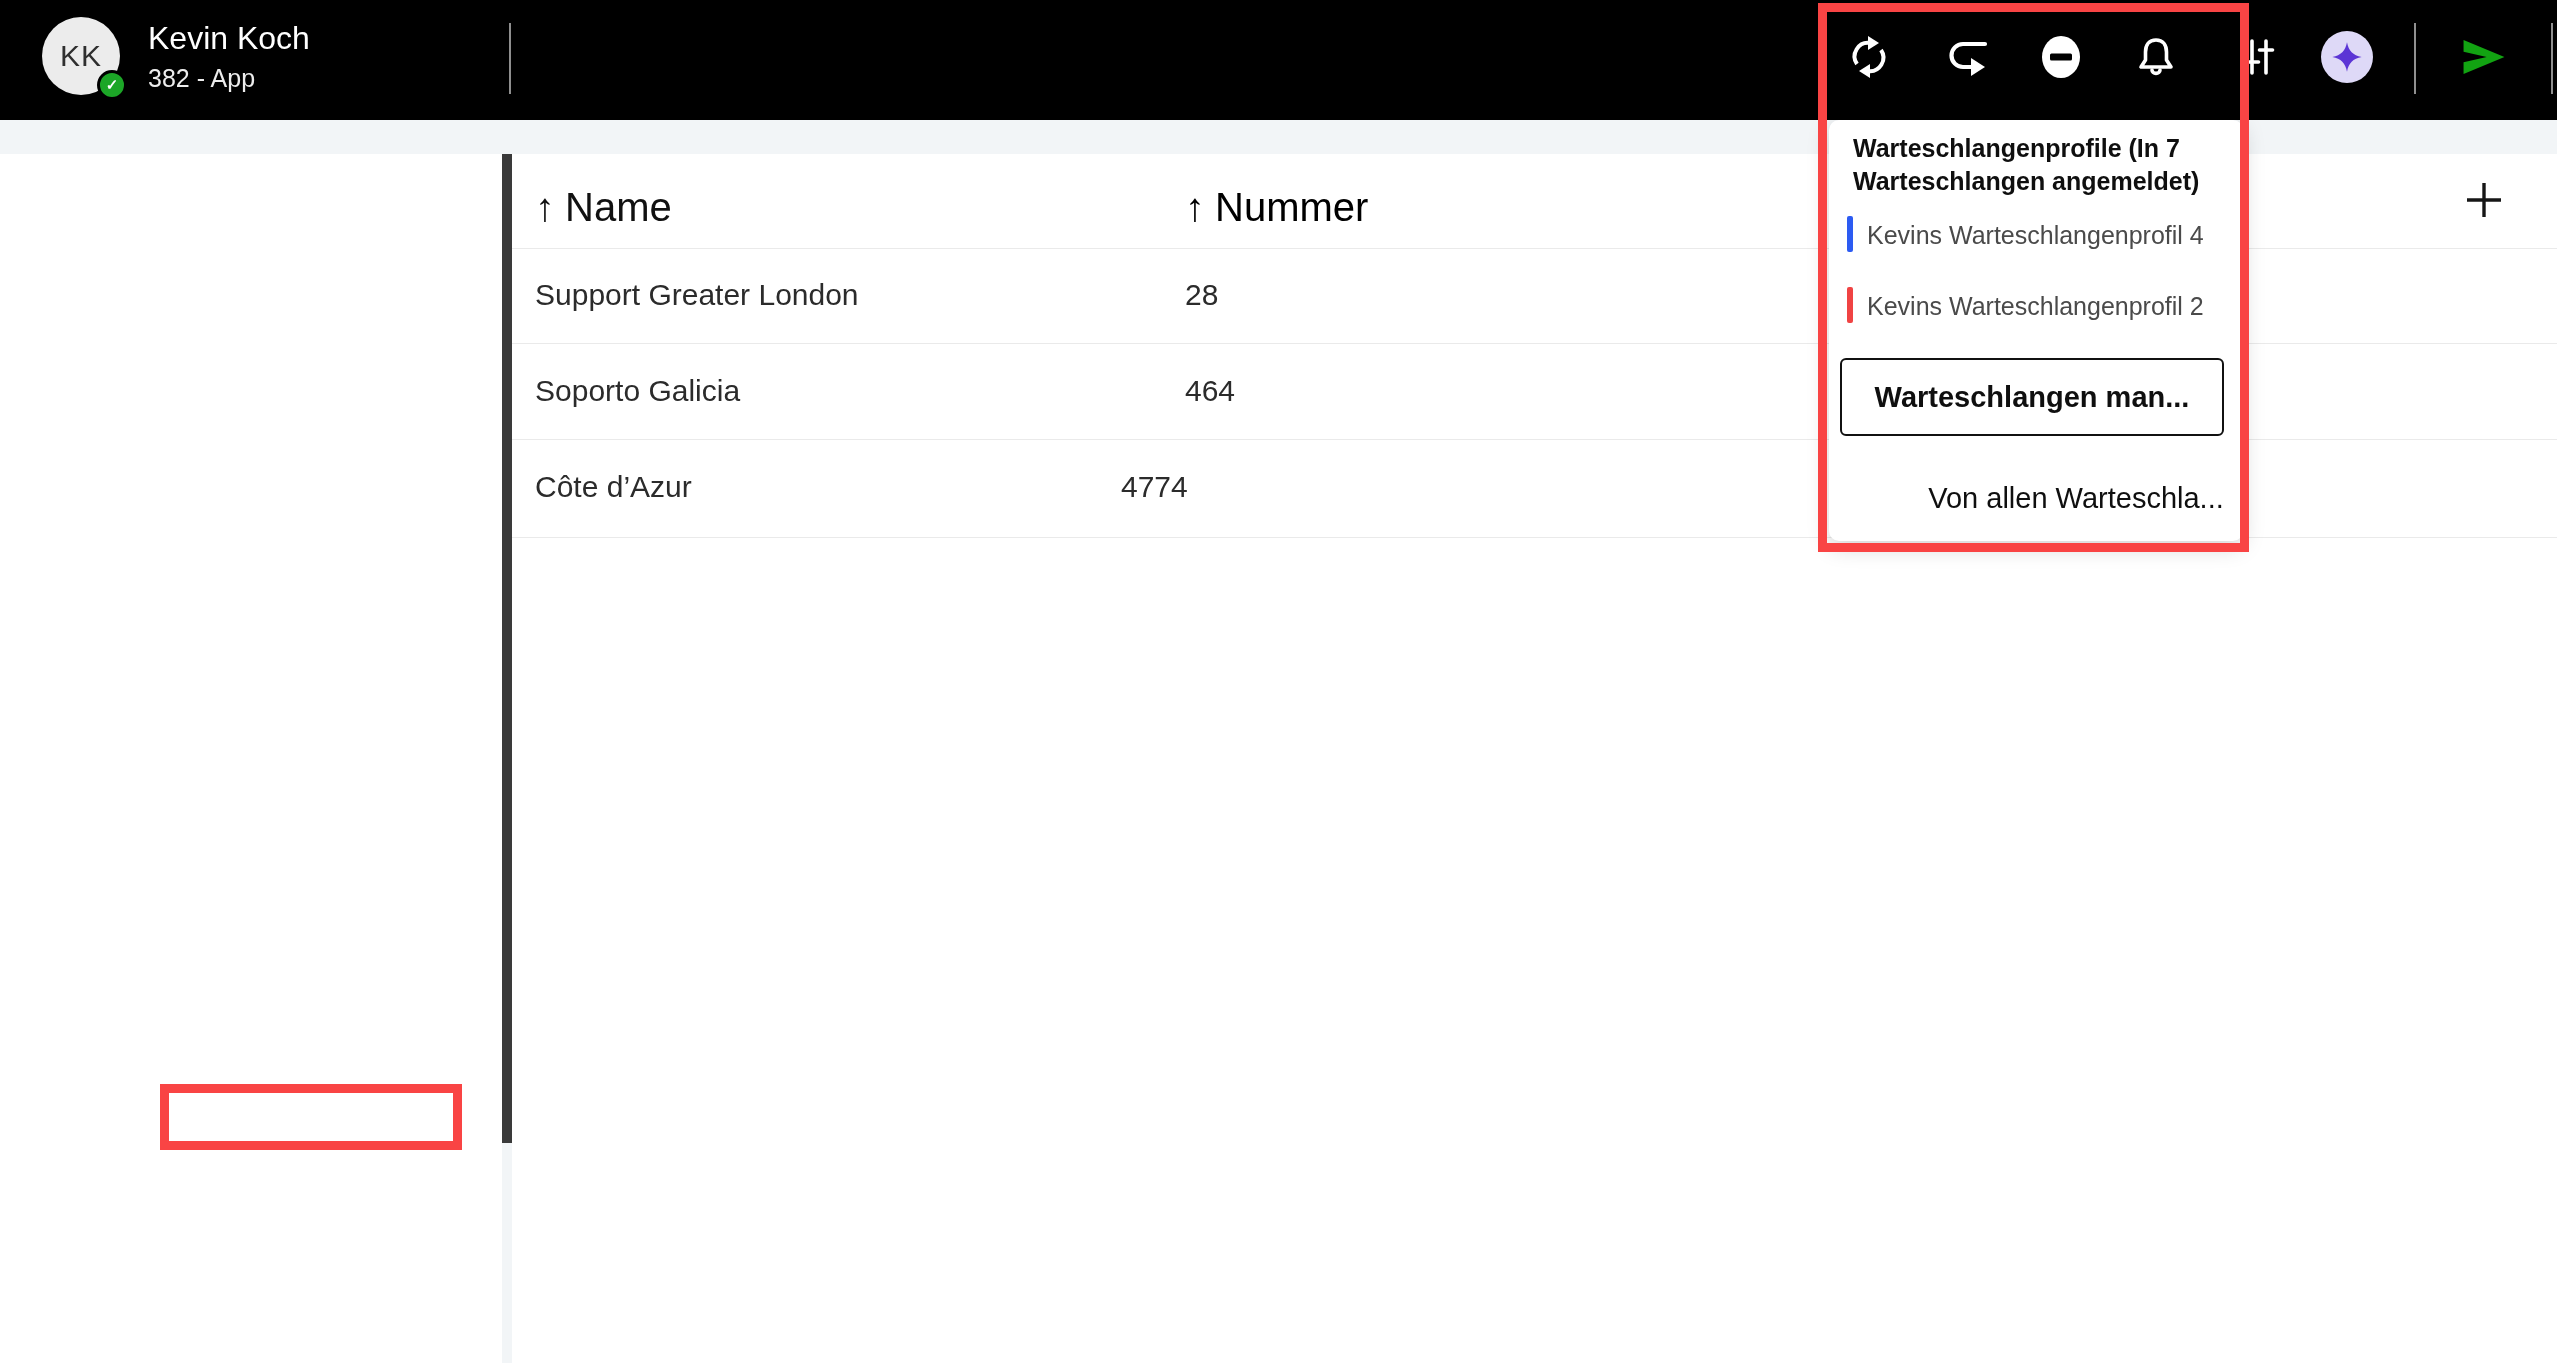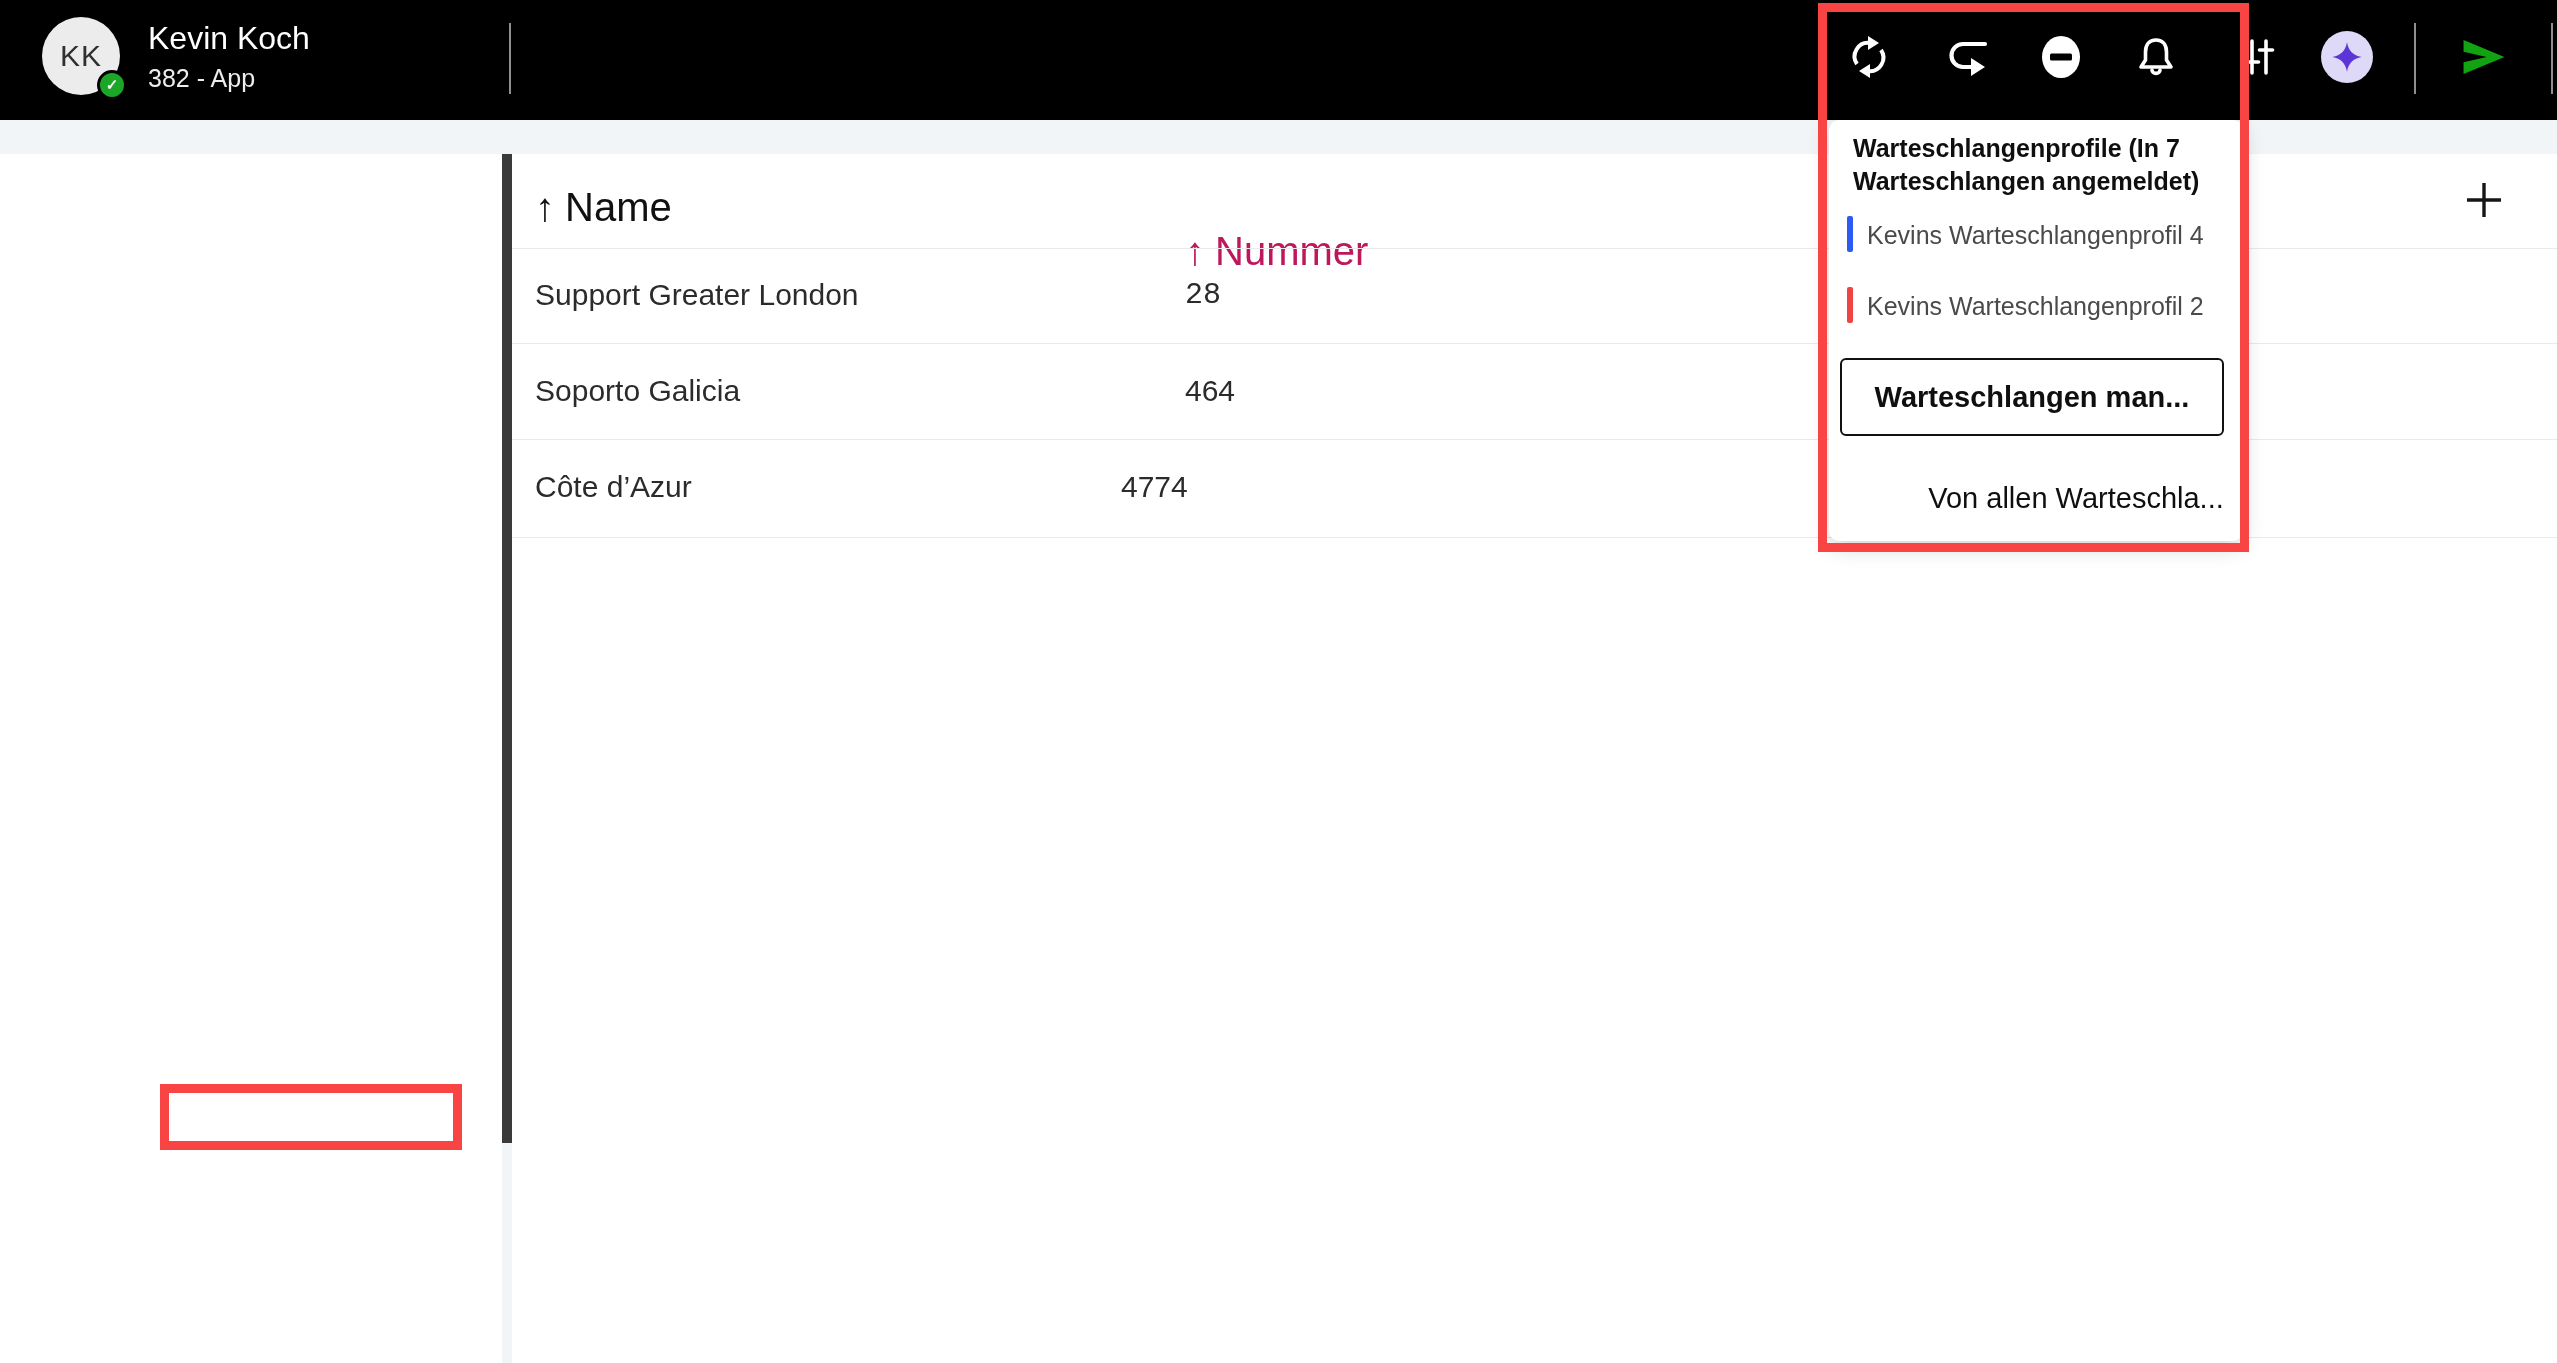--- a/index.html
+++ b/index.html
@@ -35,21 +35,21 @@
            display:flex; align-items:center; justify-content:center; color:#fff; font-size:25px; }
   .chevron { position:absolute; left:434px; }
   .sub-item { left:0; width:490px; padding-left:185px; font-size:29px; color:#161616; cursor:pointer; }
   .active-sub-box { left:172px; top:1096px; width:280px; height:42px; background:#fff;
                     display:flex; align-items:center; padding-left:17px; font-size:28px; font-weight:600; cursor:pointer; }
 
   
   .content-bg { left:512px; top:154px; width:2045px; height:1209px; background:#fff; z-index:0; }
   .thead-cell { top:185px; font-size:40px; color:#111; cursor:pointer; z-index:1; }
   .thead-cell .arrow { margin-right:10px; }
-  .thead-muted { color:#be185d;margin-top:44px; }
+  .thead-muted { color:#000000; }
   .divider { left:512px; width:2045px; height:1px; background:#eaeaea; z-index:1; }
   .cell { font-size:30px; color:#2b2b2b; z-index:1; }
   .row-hit { left:512px; width:2045px; height:94px; z-index:1; cursor:pointer; }
   .add-btn { left:2462px; top:178px; width:44px; height:44px; display:flex; align-items:center; justify-content:center; cursor:pointer; z-index:1; }
 
   
   .dropdown { left:1829px; top:120px; width:414px; height:421px; background:#fff; border-radius:10px;
               box-shadow:0 6px 22px rgba(0,0,0,.18); z-index:5; }
   .dd-title { left:1853px; top:132px; width:352px; font-size:25px; font-weight:600; color:#0f0f0f; line-height:33px; z-index:6; }
   .dd-bar { width:6px; height:36px; border-radius:2px; z-index:6; }
@@ -185,21 +185,21 @@
   </svg>
 </div>
 
 <div class="abs divider" style="top:248px;"></div>
 <div class="abs divider" style="top:343px;"></div>
 <div class="abs divider" style="top:439px;"></div>
 <div class="abs divider" style="top:537px;"></div>
 
 <div class="abs row-hit" style="top:249px;"></div>
 <div class="abs cell" style="left:535px; top:278px;">Support Greater London</div>
-<div class="abs cell" style="left:1185px; top:278px;font-family:Liberation Mono, monospace;">28</div>
+<div class="abs cell" style="left:1185px; top:278px;">28</div>
 
 <div class="abs row-hit" style="top:344px;"></div>
 <div class="abs cell" style="left:535px; top:374px;">Soporto Galicia</div>
 <div class="abs cell" style="left:1185px; top:374px;">464</div>
 
 <div class="abs row-hit" style="top:440px;"></div>
 <div class="abs cell" style="left:535px; top:470px;">Côte d’Azur</div>
 <div class="abs cell" style="left:1121px; top:470px;">4774</div>
 
 <div class="abs dropdown"></div>

